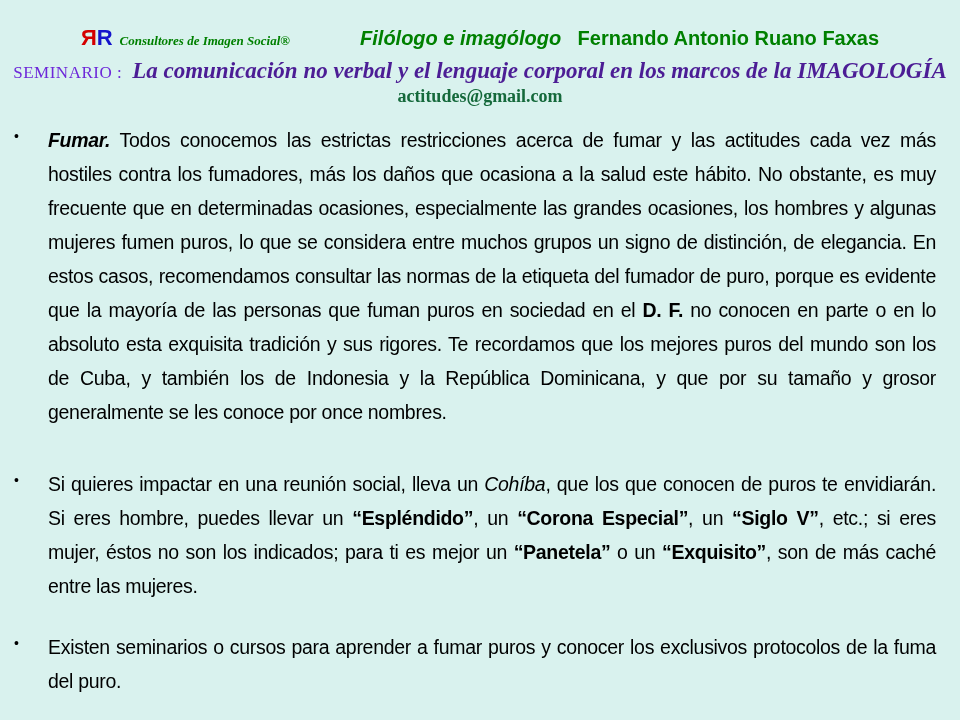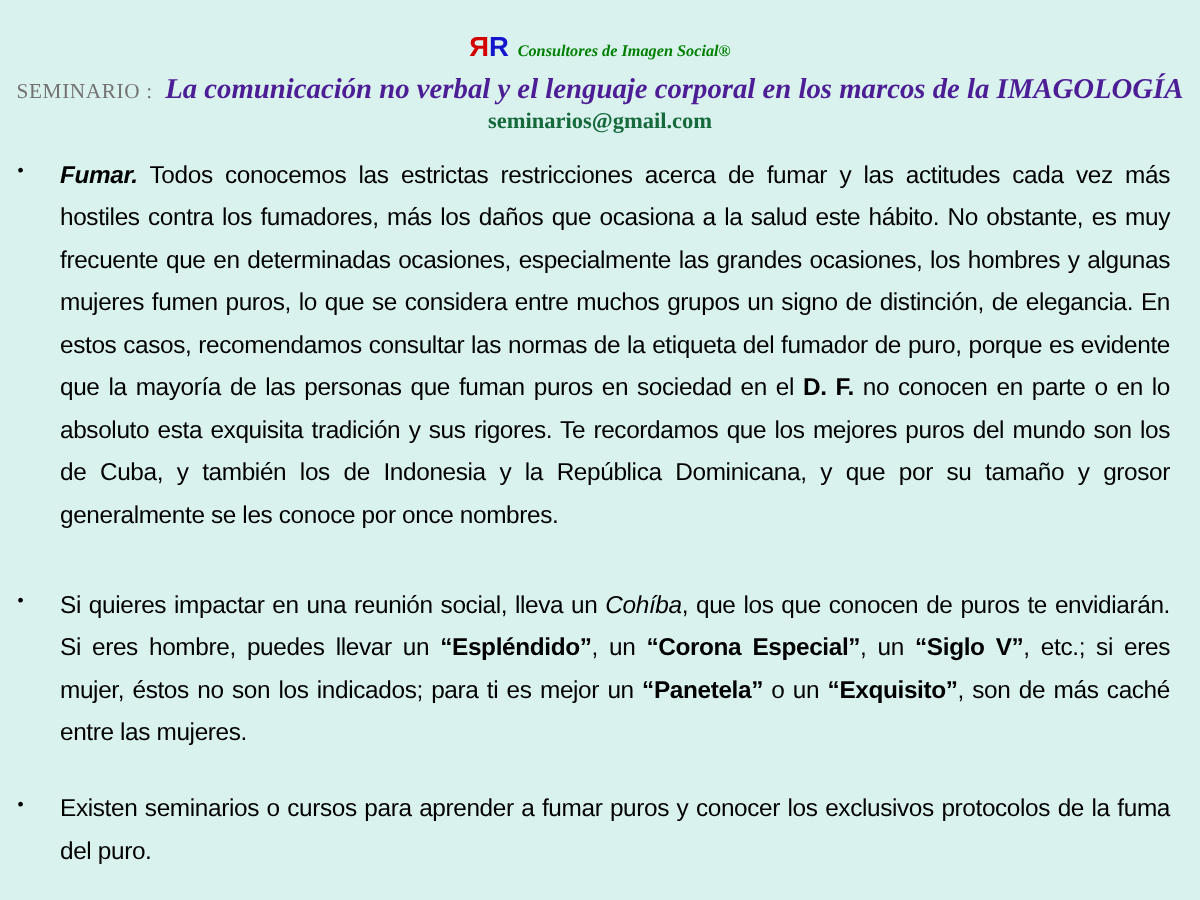--- a/index.html
+++ b/index.html
@@ -37,21 +37,21 @@
     font-size: 20px;
     color: #008000;
     margin-right: 12px;
   }
   .author { font-weight: bold; font-size: 20px; color: #008000; }
   .h2row {
     margin-top: 7px;
     font-family: "Liberation Serif", serif;
     white-space: nowrap;
   }
-  .sem-label { font-size: 17px; color: #737373; letter-spacing: 0.5px; }
+  .sem-label { font-size: 17px; color: #6d28d9; letter-spacing: 0.5px; }
   .sem-title {
     font-size: 23px;
     font-weight: bold;
     font-style: italic;
     color: #4c1d95;
     margin-left: 6px;
   }
   .h3row {
     margin-top: 4px;
     font-family: "Liberation Serif", serif;
@@ -105,30 +105,34 @@
 
 <div class="slide">
 
   <div class="header">
 
     <div class="h1row">
       <span class="logo-group">
         <span class="logo"><span class="ya">Я</span><span class="rr">R</span></span>
         <span class="brand">Consultores de Imagen Social®</span>
       </span>
+      <span>
+        <span class="role">Filólogo e imagólogo</span>
+        <span class="author">Fernando Antonio Ruano Faxas</span>
+      </span>
     </div>
 
     <div class="h2row">
       <span class="sem-label">SEMINARIO :</span>
       <span class="sem-title">La comunicación no verbal y el lenguaje corporal en los marcos de la IMAGOLOGÍA</span>
     </div>
 
 
 
-    <div class="h5row">seminarios@gmail.com</div>
+    <div class="h5row">actitudes@gmail.com</div>
 
   </div>
 
   <div class="content">
 
     <div class="bullet-row mb1">
       <span class="bullet-marker">•</span>
       <div class="bullet-text"><span class="seg-bi">Fumar.</span><span> Todos conocemos las estrictas restricciones acerca de fumar y las actitudes cada vez más hostiles contra los fumadores, más los daños que ocasiona a la salud este hábito. No obstante, es muy frecuente que en determinadas ocasiones, especialmente las grandes ocasiones, los hombres y algunas mujeres fumen puros, lo que se considera entre muchos grupos un signo de distinción, de elegancia. En estos casos, recomendamos consultar las normas de la etiqueta del fumador de puro, porque es evidente que la mayoría de las personas que fuman puros en sociedad en el </span><span class="seg-b">D. F.</span><span> no conocen en parte o en lo absoluto esta exquisita tradición y sus rigores. Te recordamos que los mejores puros del mundo son los de Cuba, y también los de Indonesia y la República Dominicana, y que por su tamaño y grosor generalmente se les conoce por once nombres.</span></div>
     </div>
 

